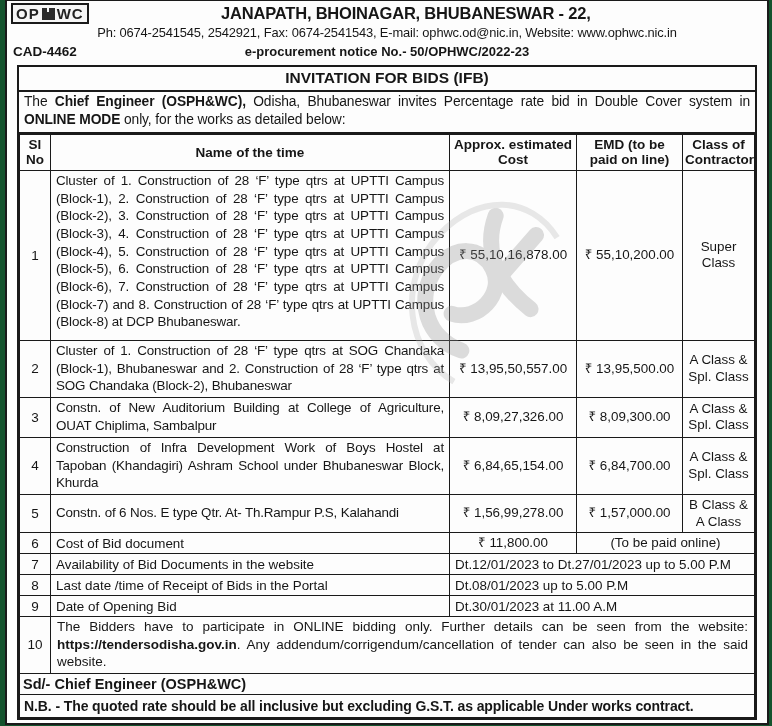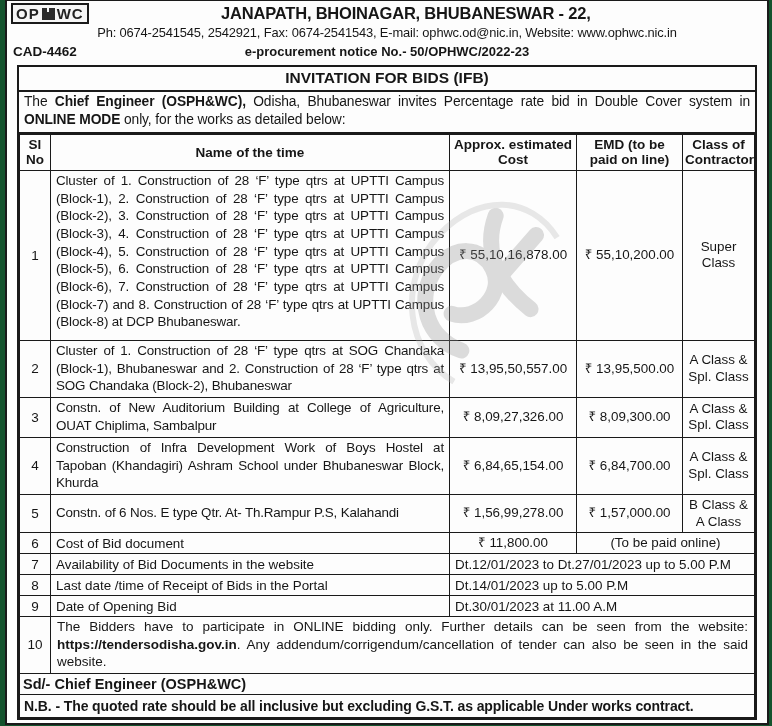--- a/index.html
+++ b/index.html
@@ -154,21 +154,21 @@
             <td class="money" colspan="2">(To be paid online)</td>
           </tr>
           <tr style="height:21px">
             <td class="sl">7</td>
             <td class="val">Availability of Bid Documents in the website</td>
             <td class="val" colspan="3">Dt.12/01/2023 to Dt.27/01/2023 up to 5.00 P.M</td>
           </tr>
           <tr style="height:21px">
             <td class="sl">8</td>
             <td class="val">Last date /time of Receipt of Bids in the Portal</td>
-            <td class="val" colspan="3">Dt.14/01/2023 up to 5.00 P.M</td>
+            <td class="val" colspan="3">Dt.08/01/2023 up to 5.00 P.M</td>
           </tr>
           <tr style="height:21px">
             <td class="sl">9</td>
             <td class="val">Date of Opening Bid</td>
             <td class="val" colspan="3">Dt.30/01/2023 at 11.00 A.M</td>
           </tr>
 
           <tr style="height:56px">
             <td class="sl">10</td>
             <td class="note" colspan="4">

